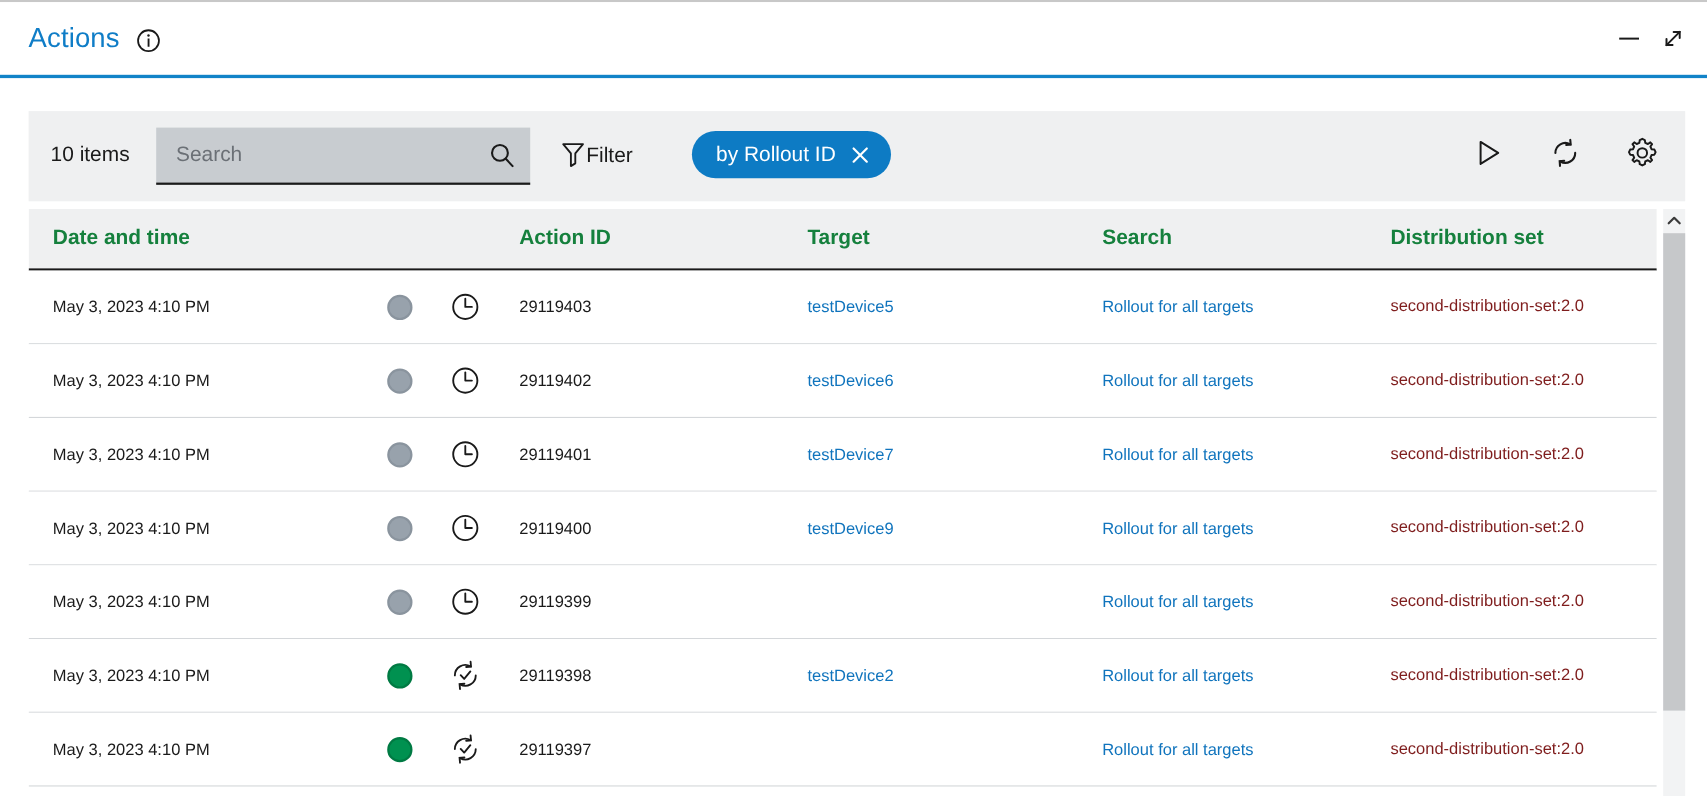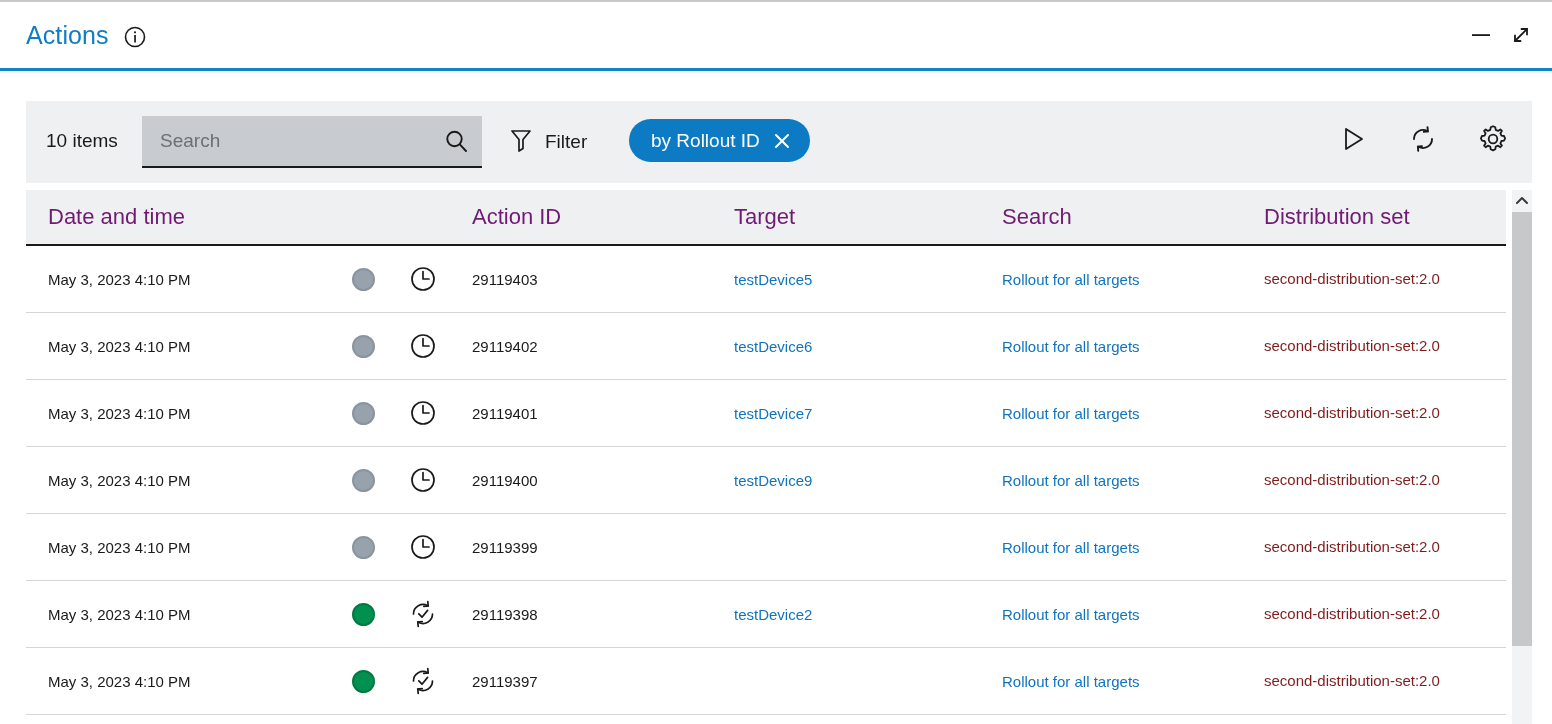--- a/index.html
+++ b/index.html
@@ -61,21 +61,21 @@
     border: none; outline: none; background: transparent;
     font-family: "Liberation Sans", sans-serif;
     font-size: 19px; color: #2b2b2b;
   }
   .search-input::placeholder { color: #6b7076; }
   .search-icon-btn {
     position: absolute; right: 10px; top: 11px; width: 30px; height: 30px;
   }
   .filter-btn {
     position: absolute; left: 483px; top: 22px;
-    display: flex; align-items: center; gap: 12px;
+    display: flex; align-items: center; 
     height: 38px;
   }
   .filter-label { font-size: 19px; color: #1a1a1a; }
   .chip {
     position: absolute; left: 603px; top: 18px;
     height: 43px; border-radius: 22px;
     background: #0d7bc4; color: #ffffff;
     display: flex; align-items: center; gap: 12px;
     padding: 0 18px 0 22px;
     font-size: 19px;
@@ -104,21 +104,21 @@
   .row {
     position: relative; height: 67px;
     border-bottom: 1px solid #d4d7da;
     background: #ffffff;
   }
   .cell {
     position: absolute; top: 0; height: 100%;
     display: flex; align-items: center;
     font-size: 15px;
   }
-  .th { font-weight: normal; color: #701a75; font-size: 22px; }
+  .th { font-weight: bold; color: #15803d; font-size: 19px; }
 
   .c-date  { left: 22px;   width: 290px; }
   .c-dot   { left: 326px;  width: 40px; justify-content: flex-start; }
   .c-state { left: 382px;  width: 40px; }
   .c-aid   { left: 446px;  width: 250px; }
   .c-tgt   { left: 708px;  width: 260px; }
   .c-roll  { left: 976px;  width: 260px; }
   .c-ds    { left: 1238px; width: 230px; }
 
   .txt-dark { color: #1a1a1a; }

